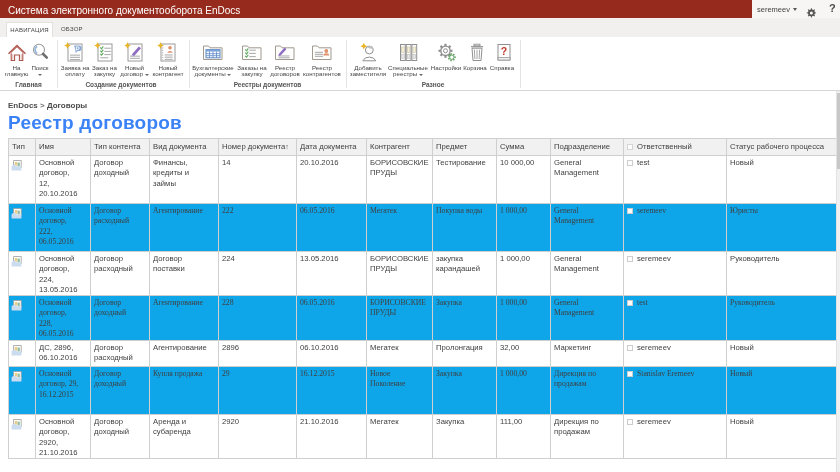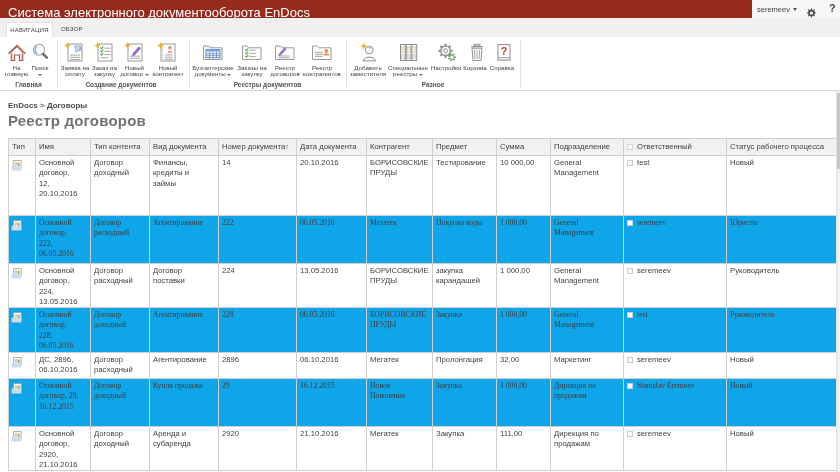--- a/index.html
+++ b/index.html
@@ -1,42 +1,42 @@
 <!DOCTYPE html>
 <html><head>
 <meta charset="utf-8">
 <style>
 * { margin:0; padding:0; box-sizing:border-box; }
 html,body { width:840px; height:472px; overflow:hidden; background:#fff;
   font-family:"Liberation Sans", sans-serif; }
 #page { position:relative; width:840px; height:472px; }
 
 #topbar { position:absolute; left:0; top:0; width:752px; height:18px; background:#952a1d; }
-#topbar .t { position:absolute; left:8px; top:5px; color:#fff; font-size:13px; }
+#topbar .t { position:absolute; left:8px; top:5px; color:#fff; font-size:10px; }
 #topright { position:absolute; left:752px; top:0; width:88px; height:18px; background:#f7f6f5; }
 #user { position:absolute; left:757px; top:5px; font-size:7.5px; color:#444; }
 #user .caret { display:inline-block; width:0; height:0; border-left:2.5px solid transparent; border-right:2.5px solid transparent; border-top:3px solid #555; margin-left:3px; vertical-align:1px; }
 #gearbtn { position:absolute; left:806px; top:4px; }
 #qbtn { position:absolute; left:829px; top:2px; font-size:11px; font-weight:bold; color:#4a4a4a; }
 
 #tabstrip { position:absolute; left:0; top:18px; width:840px; height:19px; background:#f1f0ee; }
 #tab1 { position:absolute; left:6px; top:4px; width:47px; height:16px; background:#fff; border:1px solid #e2e1df; border-bottom:none; font-size:6px; color:#444; text-align:center; line-height:15px; letter-spacing:0.2px;}
 #tab2 { position:absolute; left:61px; top:4px; font-size:6px; color:#444; line-height:15px; letter-spacing:0.2px;}
 
 #ribbon { position:absolute; left:0; top:37px; width:840px; height:54px; background:#fff; border-bottom:1px solid #d6d6d6; }
 .gsep { position:absolute; top:3px; height:48px; width:1px; background:#e3e3e3; }
 .rbtn { position:absolute; top:4px; text-align:center; }
 .rbtn .ic { height:22px; }
 .rbtn .lb { font-size:6.2px; line-height:5.8px; color:#454545; margin-top:2px; white-space:nowrap;}
 .gcap { position:absolute; top:44px; font-size:6.5px; font-weight:bold; color:#555; text-align:center; }
 .caret2 { display:inline-block; width:0; height:0; border-left:2px solid transparent; border-right:2px solid transparent; border-top:2.5px solid #666; vertical-align:0px; }
 
 #crumb { position:absolute; left:8px; top:101px; font-size:8px; font-weight:bold; color:#4c4c4c; }
 #crumb .sep { color:#777; }
-#title { position:absolute; left:8px; top:112px; font-size:15px; font-weight:bold; color:#737373; letter-spacing:0.2px; }
+#title { position:absolute; left:8px; top:112px; font-size:19px; font-weight:bold; color:#3b82f6; letter-spacing:0.2px; }
 
 #grid { position:absolute; left:8px; top:138px; border-collapse:collapse; table-layout:fixed; width:829px; }
 #grid td, #grid th { border:1px solid #cfcfcf; font-size:7.7px; color:#3f3f3f; vertical-align:top; padding:2px 8px 0 3px; line-height:10.3px; font-weight:normal; text-align:left; overflow:hidden; }
 #grid th { background:#f1f1f1; height:17px; padding-top:1px; vertical-align:middle; white-space:nowrap; }
 #grid tr.alt td { background:#0ea5e9;font-family:Liberation Serif, serif; }
 .num { text-align:right; padding-right:4px !important;margin-top:20px; }
 .cb { display:inline-block; width:6px; height:6px; border:1px solid #ccc; background:#fdfdfd; margin-right:4px; vertical-align:-1px; }
 .tic { margin-top:2px; margin-left:-1px; }
 
 #sbar { position:absolute; left:836px; top:91px; width:4px; height:381px; background:#f0f0f0; border-left:1px solid #e2e2e2; }
@@ -267,21 +267,21 @@
           <th>Вид документа</th>
           <th>Номер документа<span style="font-size:7px">↑</span></th>
           <th>Дата документа</th>
           <th>Контрагент</th>
           <th>Предмет</th>
           <th class="num">Сумма</th>
           <th>Подразделение</th>
           <th><span class="cb" style="border-color:#d5d5d5"></span>Ответственный</th>
           <th>Статус рабочего процесса</th>
     </tr>
-    <tr style="height:60px">
+    <tr style="height:48px">
       <td><svg class="tic" width="11" height="11" viewBox="0 0 11 11">
               <rect x="2.6" y="0.6" width="7.6" height="6.8" fill="#fcfcfb" stroke="#a0a0a0" stroke-width="0.8"></rect>
               <rect x="3.8" y="2" width="2.4" height="3.6" fill="#e9cd85"></rect>
               <rect x="6.6" y="2.6" width="2.2" height="3.8" fill="#93bb9f"></rect>
               <path d="M0.6 6 L3.6 4.6 L6.2 6.6 L10.4 6.2 L10.4 10.4 L0.6 10.4 Z" fill="#ccdcf0"></path>
             </svg></td>
           <td>Основной договор, 12, 20.10.2016</td>
           <td>Договор доходный</td>
           <td>Финансы, кредиты и займы</td>
           <td>14</td>

